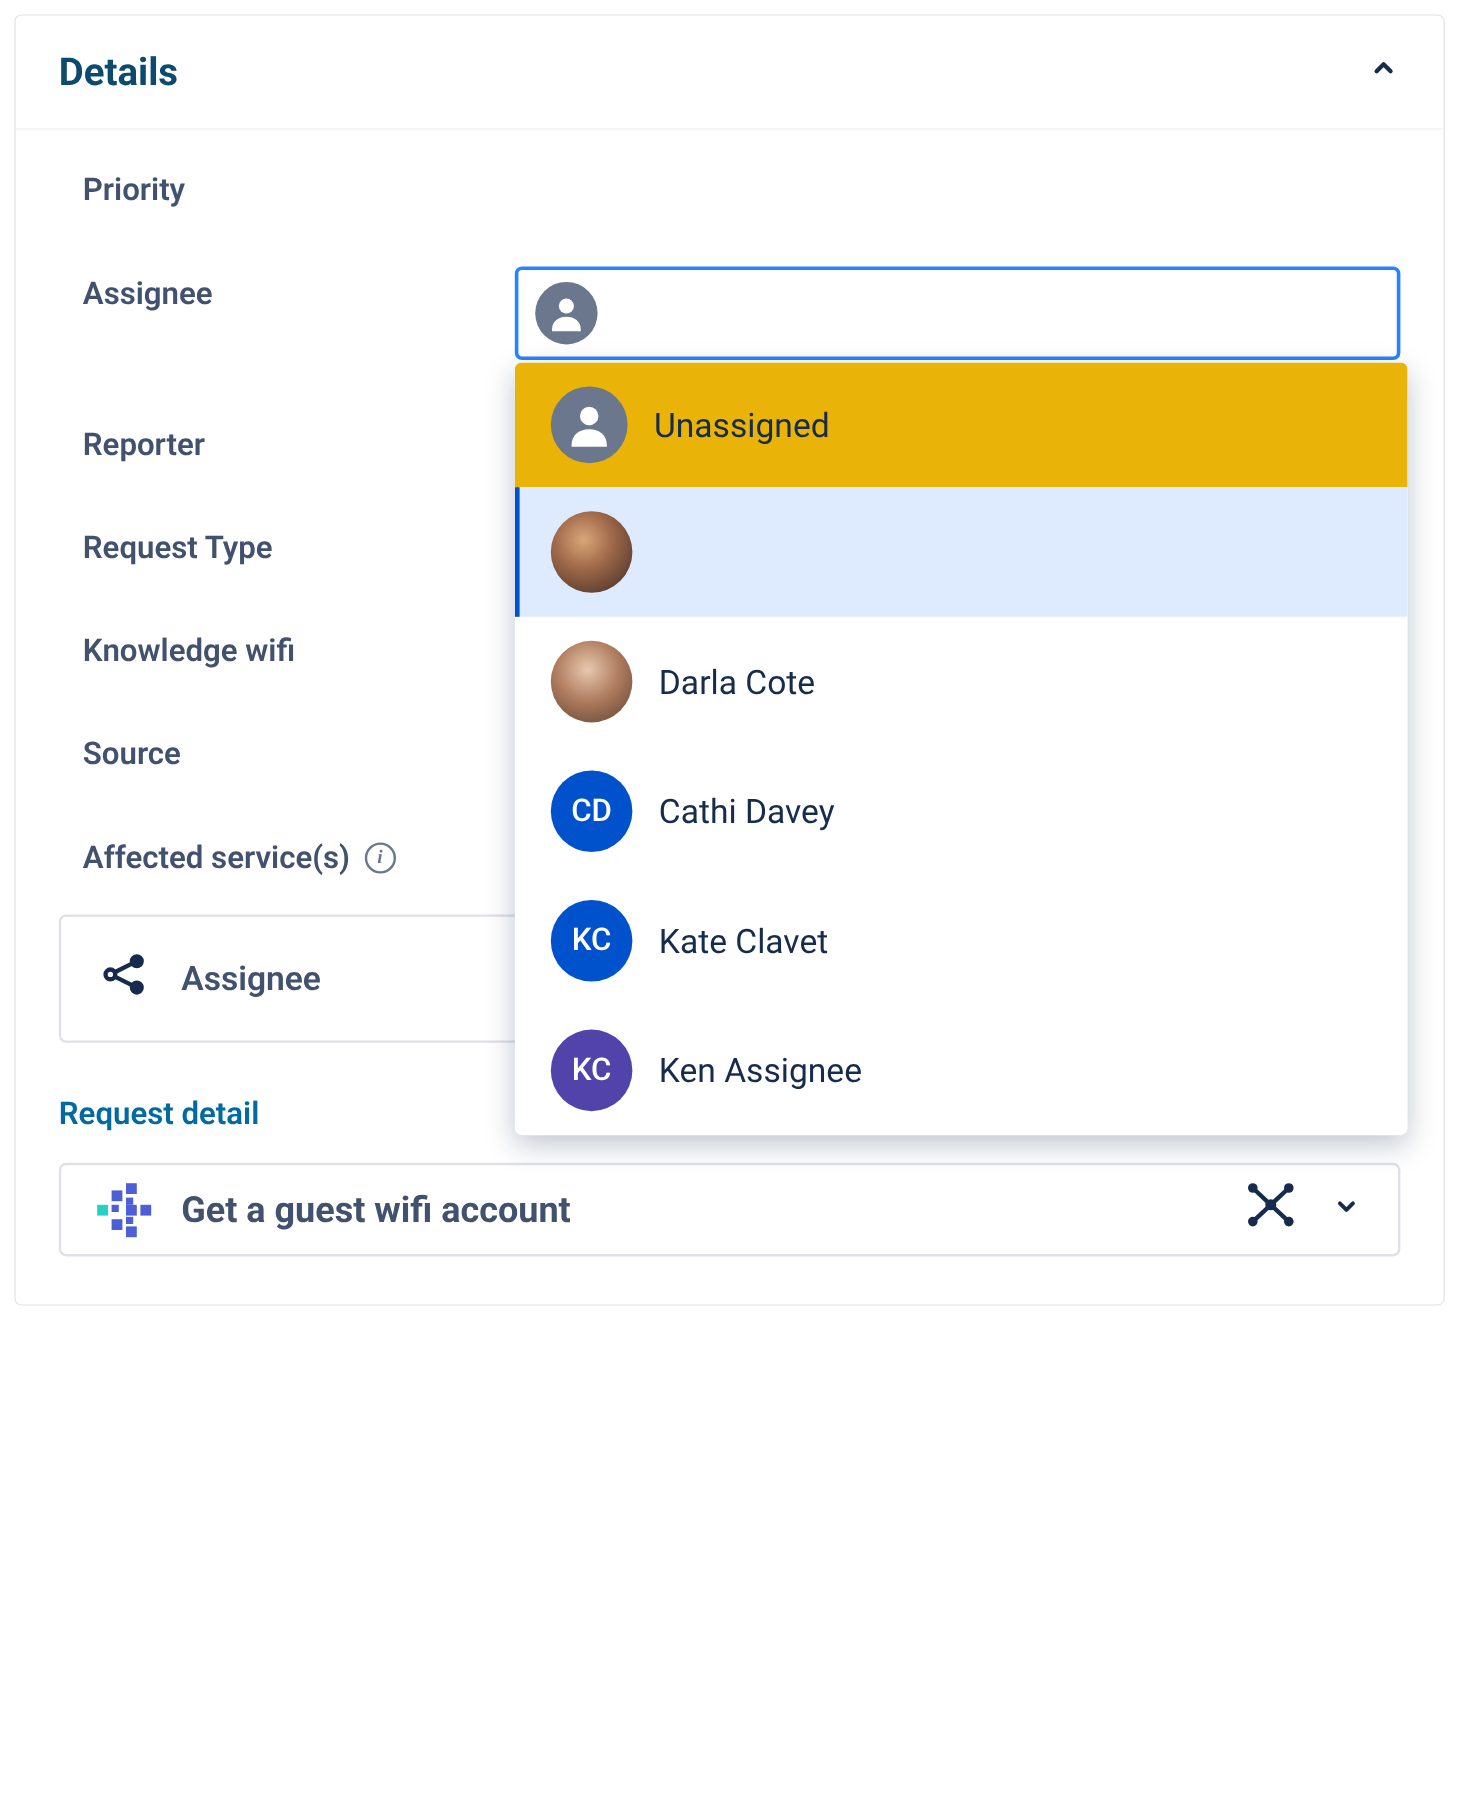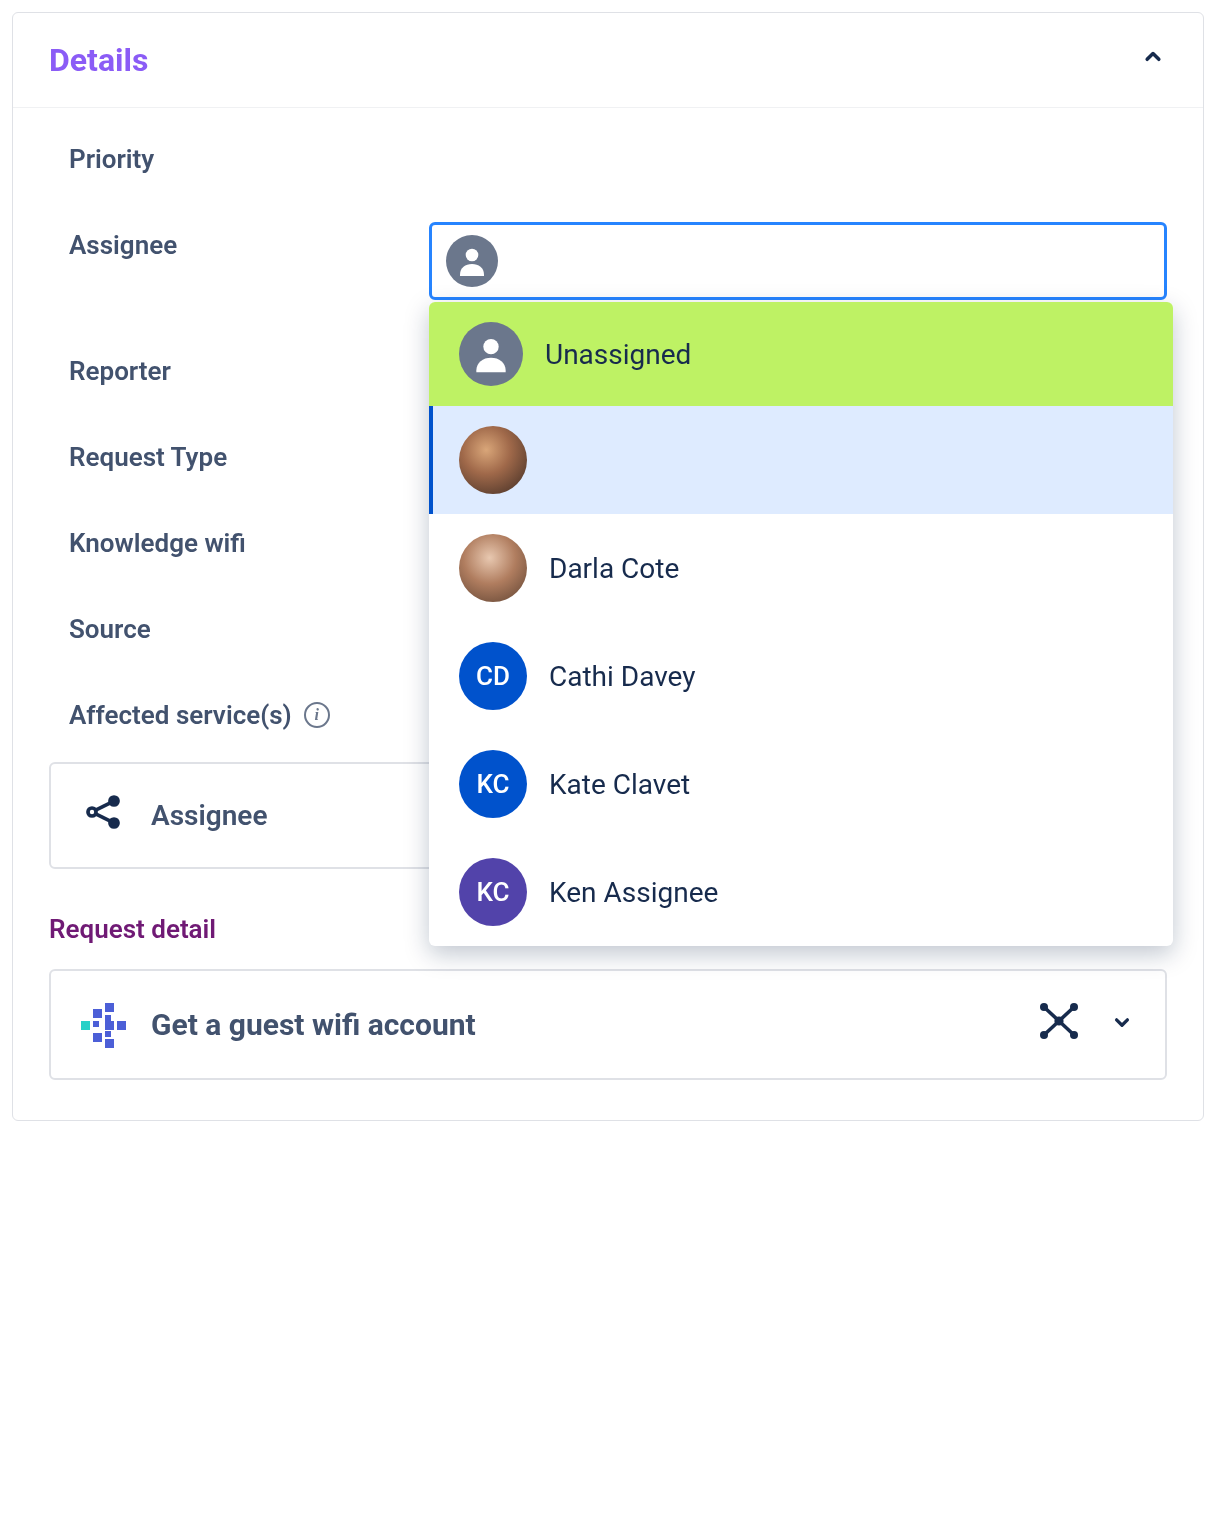--- a/index.html
+++ b/index.html
@@ -18,21 +18,21 @@
       display: flex;
       justify-content: space-between;
       align-items: center;
       padding: 28px 36px;
       cursor: pointer;
       border-bottom: 1px solid #f0f1f3;
     }
     .panel-title {
       font-size: 32px;
       font-weight: 700;
-      color: #8b5cf6;
+      color: #0c4a6e;
     }
     .chevron {
       color: #172b4d;
       font-size: 24px;
     }
     .panel-body {
       padding: 28px 36px 40px;
     }
     .field-row {
       display: flex;
@@ -108,21 +108,21 @@
     }
     .dropdown-item {
       display: flex;
       align-items: center;
       gap: 22px;
       padding: 20px 30px;
       cursor: pointer;
       font-size: 28px;
       color: #172b4d;
     }
-    .dropdown-item.highlight-gray { background: #bef264; border-left: 4px solid transparent; padding-left: 26px;}
+    .dropdown-item.highlight-gray { background: #eab308; border-left: 4px solid transparent; padding-left: 26px;}
     .dropdown-item.highlight-blue { background: #deebff; border-left: 4px solid #0052cc; padding-left: 26px;}
     .dropdown-item.highlight-blue .dd-main { flex-direction: column; align-items: flex-start; gap: 4px; }
     .dropdown-item.highlight-blue .dd-name { color: #0052cc; }
     .dd-main { display: flex; }
     .dd-name { font-size: 28px; }
     .dd-sub {
       font-size: 22px;
       color: transparent;
       background: #cad7ef;
       border-radius: 4px;
@@ -179,26 +179,26 @@
     .section-header {
       display: flex;
       justify-content: space-between;
       align-items: center;
       margin-bottom: 24px;
       cursor: pointer;
     }
     .section-title {
       font-size: 26px;
       font-weight: 600;
-      color: #701a75;
+      color: #0369a1;
     }
     .request-box {
       border: 2px solid #dfe1e6;
       border-radius: 6px;
-      padding: 26px 30px;
+      padding: 9px 30px;
       display: flex;
       align-items: center;
       gap: 26px;
       font-size: 30px;
       font-weight: 700;
       color: #42526e;
     }
     .request-box .spacer { flex: 1; }
     .pixel-icon {
       width: 44px;

